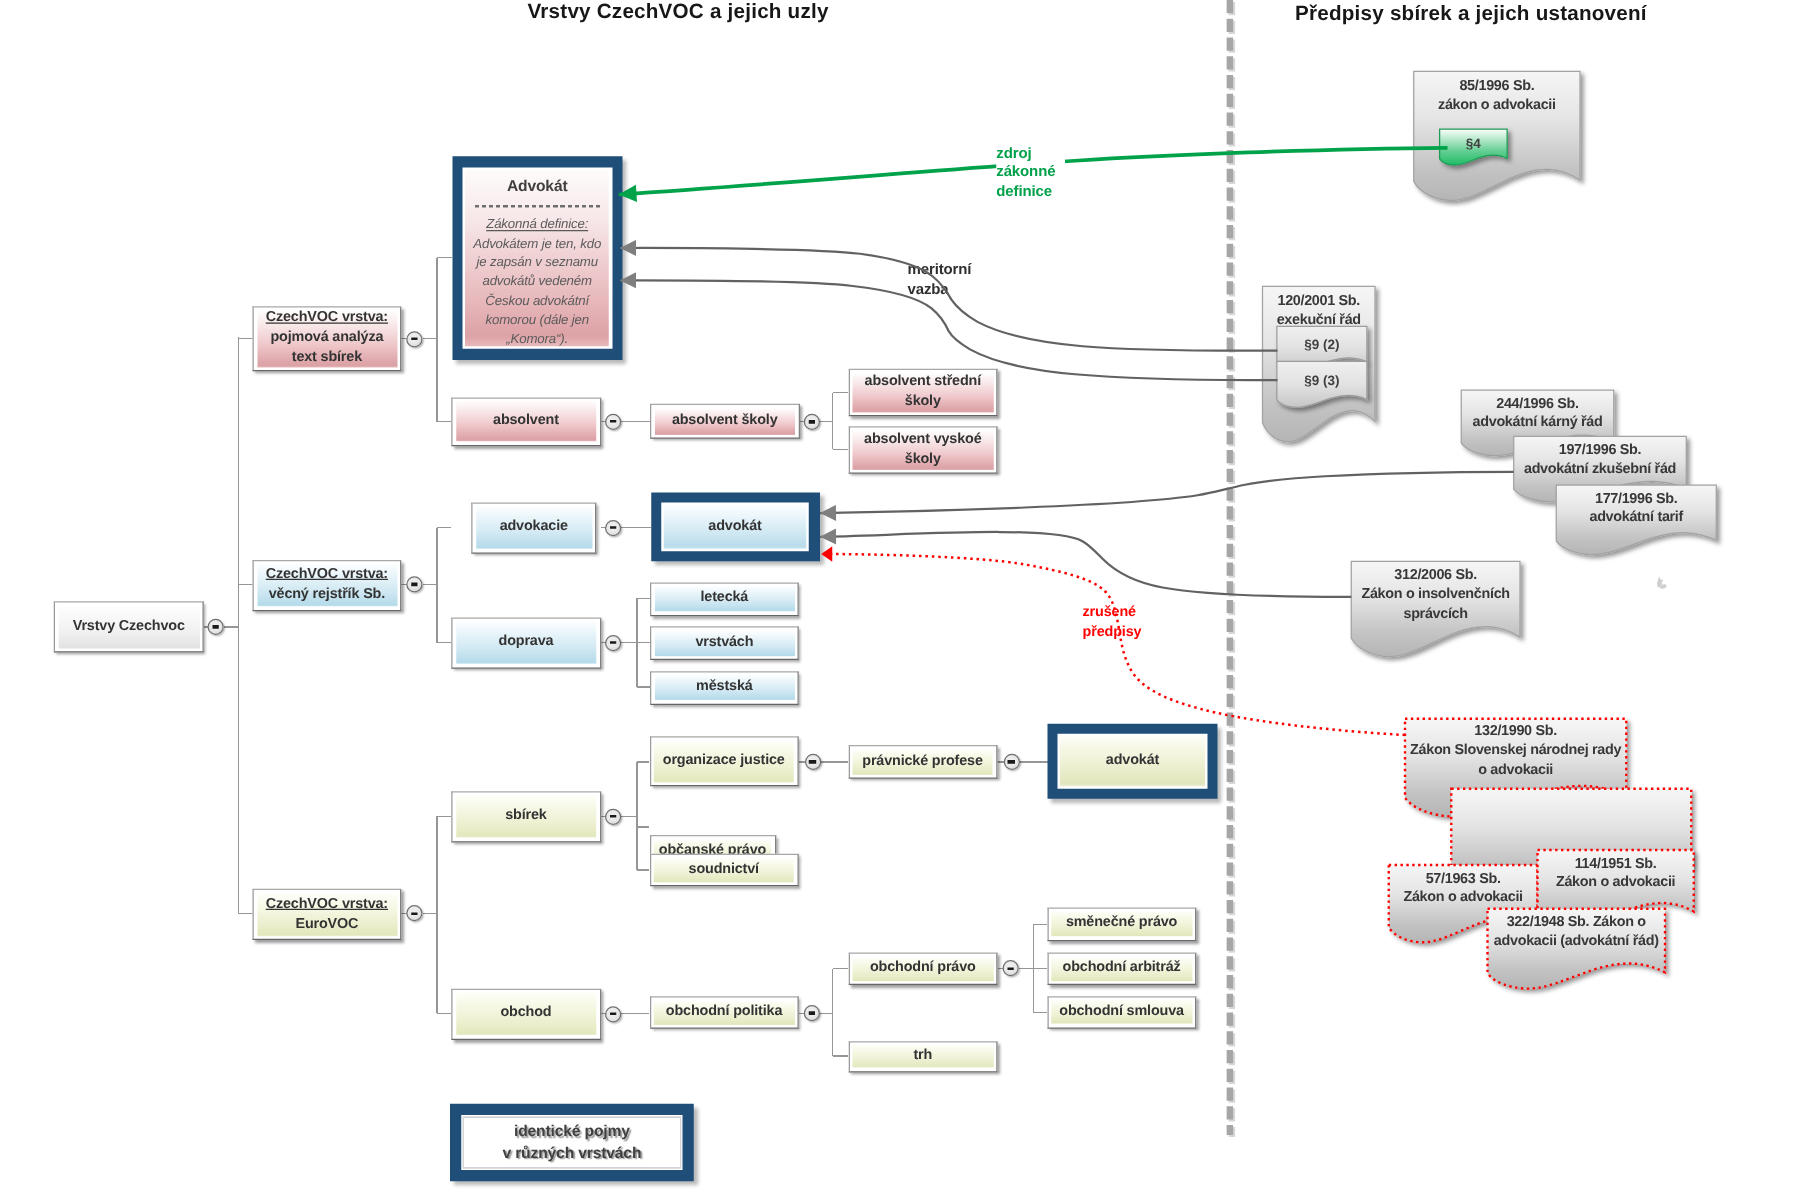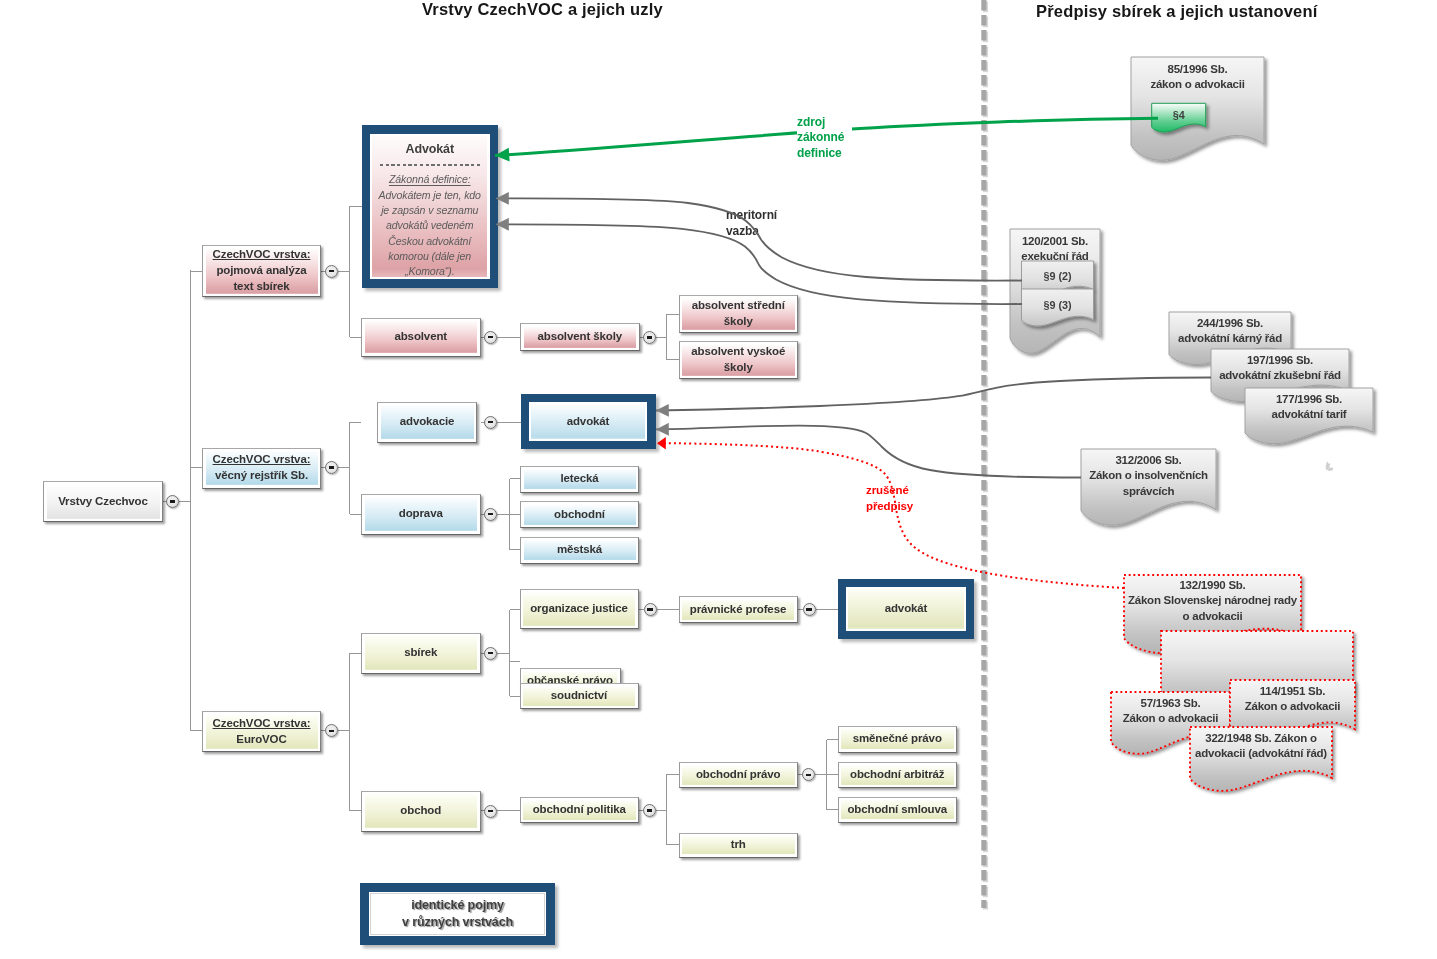--- a/index.html
+++ b/index.html
@@ -543,21 +543,21 @@
         <span>doprava</span>
       </div>
     </div>
 <div class="node st-blue" style="left:520px;top:465.5px;width:119px;height:27px;">
       <div class="inner">
         <span>letecká</span>
       </div>
     </div>
 <div class="node st-blue" style="left:520px;top:501px;width:119px;height:27px;">
       <div class="inner">
-        <span>obchodní</span>
+        <span>vrstvách</span>
       </div>
     </div>
 <div class="node st-blue" style="left:520px;top:536.5px;width:119px;height:27px;">
       <div class="inner">
         <span>městská</span>
       </div>
     </div>
 <div class="node st-olive" style="left:361px;top:632.5px;width:119.5px;height:41px;">
       <div class="inner">
         <span>sbírek</span>

